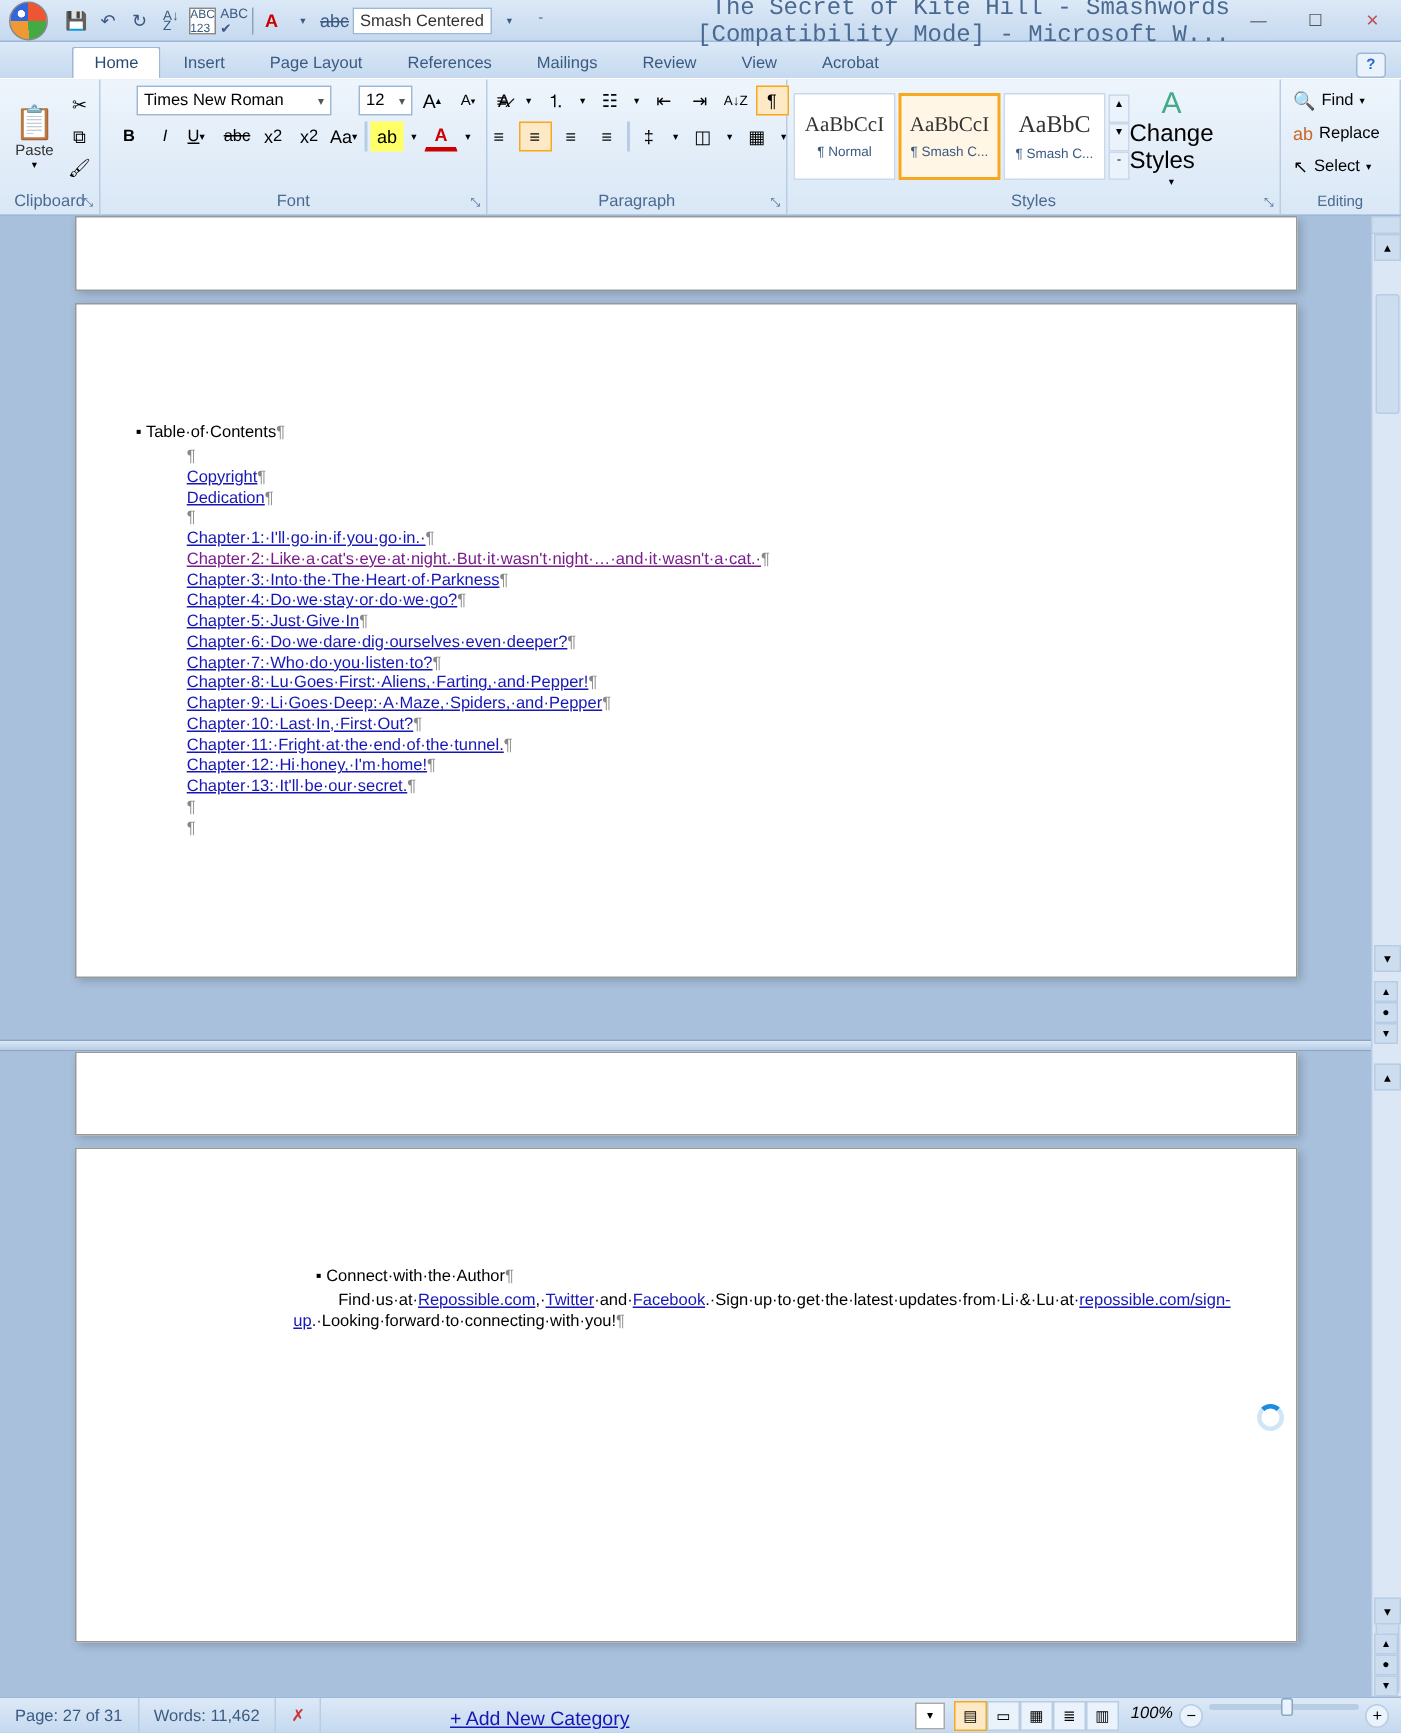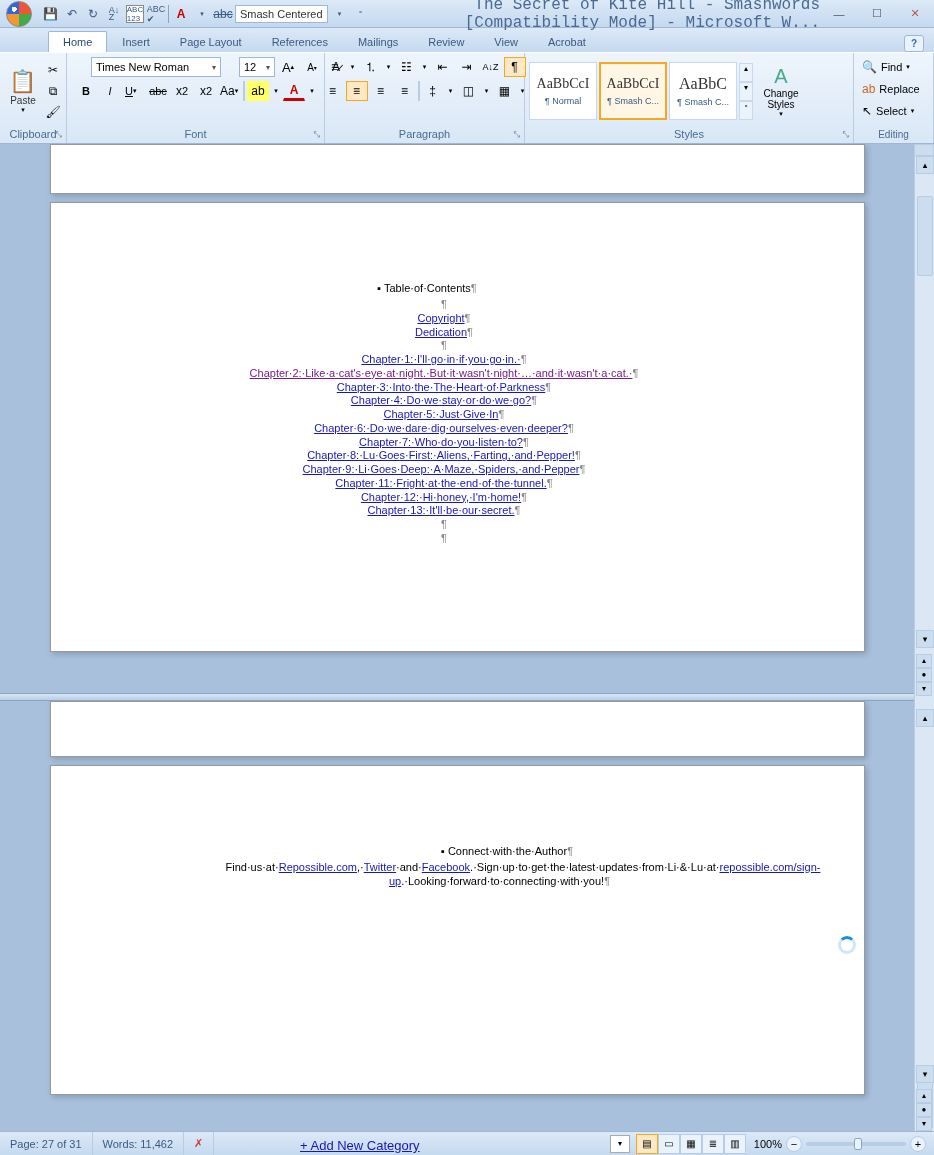--- a/index.html
+++ b/index.html
@@ -63,21 +63,21 @@
 .style-scroll div { height:19px; border:1px solid #c9d8ea; background:#eaf2fb; text-align:center; font-size:8px; cursor:pointer; }
 .change-styles { display:flex; flex-direction:column; align-items:center; width:44px; margin-left:4px; cursor:pointer; }
 .change-styles-icon { font-size:20px; }
 
 
 .editing .group-body { flex-direction:column; gap:2px; padding:2px 6px; align-items:flex-start; }
 .ed-item { display:flex; align-items:center; gap:4px; cursor:pointer; height:20px; }
 .ed-icon { font-size:12px; }
 
 
-.doc-area { position:absolute; top:144px; left:0; right:20px; bottom:24px;text-align:center; }
+.doc-area { position:absolute; top:144px; left:0; right:20px; bottom:24px; }
 .split-pane { position:absolute; left:0; right:0; background:#a8c0dc; overflow:hidden; }
 .pane-top { top:0; height:549px; }
 .pane-bottom { top:557px; bottom:0; }
 .split-bar { position:absolute; left:0; right:0; top:549px; height:8px; background:linear-gradient(#d9e7f6,#b8cde4); border-top:1px solid #8aa5c4; border-bottom:1px solid #8aa5c4; cursor:row-resize; }
 
 .page { background:#fff; margin:8px auto; width:815px; box-shadow:2px 2px 6px rgba(0,0,0,0.2); padding:40px 95px 40px 95px; border:1px solid #999; }
 .pane-top .page.first { height:50px; padding:10px; margin-top:0; }
 .pane-top .page.toc { min-height:450px; padding:70px 100px 30px 40px; }
 .pane-bottom .page.connect-top { height:56px; padding:10px; margin-top:0; }
 .pane-bottom .page.connect { min-height:330px; padding:70px 60px 30px 50px; }
@@ -95,21 +95,21 @@
 .sbtn { height:18px; background:#cdddf0; border:1px solid #b8cde4; text-align:center; font-size:9px; cursor:pointer; line-height:16px; }
 .sthumb { position:absolute; left:1px; right:1px; background:#cdddf0; border:1px solid #b8cde4; border-radius:2px; cursor:pointer; }
 
 .split-handle-top { position:absolute; top:144px; right:0; width:20px; height:12px; background:#cdddf0; border:1px solid #b8cde4; cursor:pointer; z-index:5; }
 
 .statusbar { position:absolute; bottom:0; left:0; right:0; height:24px; background:linear-gradient(#dce9f7,#c5d9ef); border-top:1px solid #9db8d6; display:flex; align-items:center; }
 .sb-item { padding:12px 10px; border-right:1px solid #b8cde4; height:100%; display:flex; align-items:center; color:#3b5a82; }
 .view-btns { display:flex; margin-left:auto; }
 .view-btn { width:22px; height:20px; border:1px solid #b8cde4; background:#eaf2fb; display:flex; align-items:center; justify-content:center; cursor:pointer; font-size:10px; }
 .view-btn.active { background:#fde9c5; border-color:#f7a821; }
-.zoom { display:flex; align-items:center; gap:4px; padding:0 8px; }
+.zoom { display:flex; align-items:flex-start; gap:4px; padding:0 8px;font-style:italic; }
 .zoom-slider { width:100px; height:4px; background:#b8cde4; position:relative; border-radius:2px; }
 .zoom-thumb { position:absolute; top:-4px; left:48px; width:8px; height:12px; background:#eaf2fb; border:1px solid #8aa5c4; border-radius:2px; cursor:pointer; }
 .zbtn { width:16px; height:16px; border:1px solid #b8cde4; background:#eaf2fb; text-align:center; line-height:14px; cursor:pointer; border-radius:8px; }
 
 .footer-extra { position:absolute; bottom:0; left:0; right:0; height:0; }
 .add-cat { position:absolute; bottom:2px; left:300px; color:#1717b5; text-decoration:underline; font-size:13px; cursor:pointer; }
 .cat-drop { position:absolute; bottom:2px; left:610px; width:20px; height:18px; border:1px solid #aaa; background:#fff; text-align:center; font-size:8px; line-height:16px; cursor:pointer; }
 
 .spinner { position:absolute; width:18px; height:18px; border:3px solid #d0e6f7; border-top-color:#1b8de0; border-radius:50%; right:78px; top:936px; }
 
@@ -262,21 +262,21 @@
           <div class="style-prev" style="font-size:16px;">AaBbC</div>
           <div class="style-name">¶ Smash C...</div>
         </div>
       <div class="style-scroll">
         <div>▴</div>
         <div>▾</div>
         <div>⁼</div>
       </div>
       <div class="change-styles">
         <div class="change-styles-icon" style="color:#4a8;">A</div>
-        <div style="font-size:10px;text-align:center;">Change Styles</div>
+        <div style="font-size:16px;">Change Styles</div>
         <div style="font-size:7px;">▾</div>
       </div>
     </div>
     <div class="group-label"><span>Styles</span><span class="group-launcher">⤡</span></div>
   </div>
 
   <div class="group editing" style="width:80px;">
     <div class="group-body">
       <div class="ed-item">
           <span class="ed-icon" style="color:#2b6ad6;">🔍</span>
@@ -310,20 +310,21 @@
       <div class="indent pilcrow">¶</div>
       <div class="indent"><a class="link">Chapter·1:·I'll·go·in·if·you·go·in.·</a><span class="pilcrow">¶</span></div>
       <div class="indent"><a class="link visited">Chapter·2:·Like·a·cat's·eye·at·night.·But·it·wasn't·night·…·and·it·wasn't·a·cat.·</a><span class="pilcrow">¶</span></div>
       <div class="indent"><a class="link">Chapter·3:·Into·the·The·Heart·of·Parkness</a><span class="pilcrow">¶</span></div>
       <div class="indent"><a class="link">Chapter·4:·Do·we·stay·or·do·we·go?</a><span class="pilcrow">¶</span></div>
       <div class="indent"><a class="link">Chapter·5:·Just·Give·In</a><span class="pilcrow">¶</span></div>
       <div class="indent"><a class="link">Chapter·6:·Do·we·dare·dig·ourselves·even·deeper?</a><span class="pilcrow">¶</span></div>
       <div class="indent"><a class="link">Chapter·7:·Who·do·you·listen·to?</a><span class="pilcrow">¶</span></div>
       <div class="indent"><a class="link">Chapter·8:·Lu·Goes·First:·Aliens,·Farting,·and·Pepper!</a><span class="pilcrow">¶</span></div>
       <div class="indent"><a class="link">Chapter·9:·Li·Goes·Deep:·A·Maze,·Spiders,·and·Pepper</a><span class="pilcrow">¶</span></div>
+      <div class="indent"><a class="link">Chapter·10:·Last·In,·First·Out?</a><span class="pilcrow">¶</span></div>
       <div class="indent"><a class="link">Chapter·11:·Fright·at·the·end·of·the·tunnel.</a><span class="pilcrow">¶</span></div>
       <div class="indent"><a class="link">Chapter·12:·Hi·honey,·I'm·home!</a><span class="pilcrow">¶</span></div>
       <div class="indent"><a class="link">Chapter·13:·It'll·be·our·secret.</a><span class="pilcrow">¶</span></div>
       <div class="indent pilcrow">¶</div>
       <div class="indent pilcrow">¶</div>
     </div>
   </div>
   <div class="split-bar"></div>
   <div class="split-pane pane-bottom">
     <div class="page connect-top"></div>

